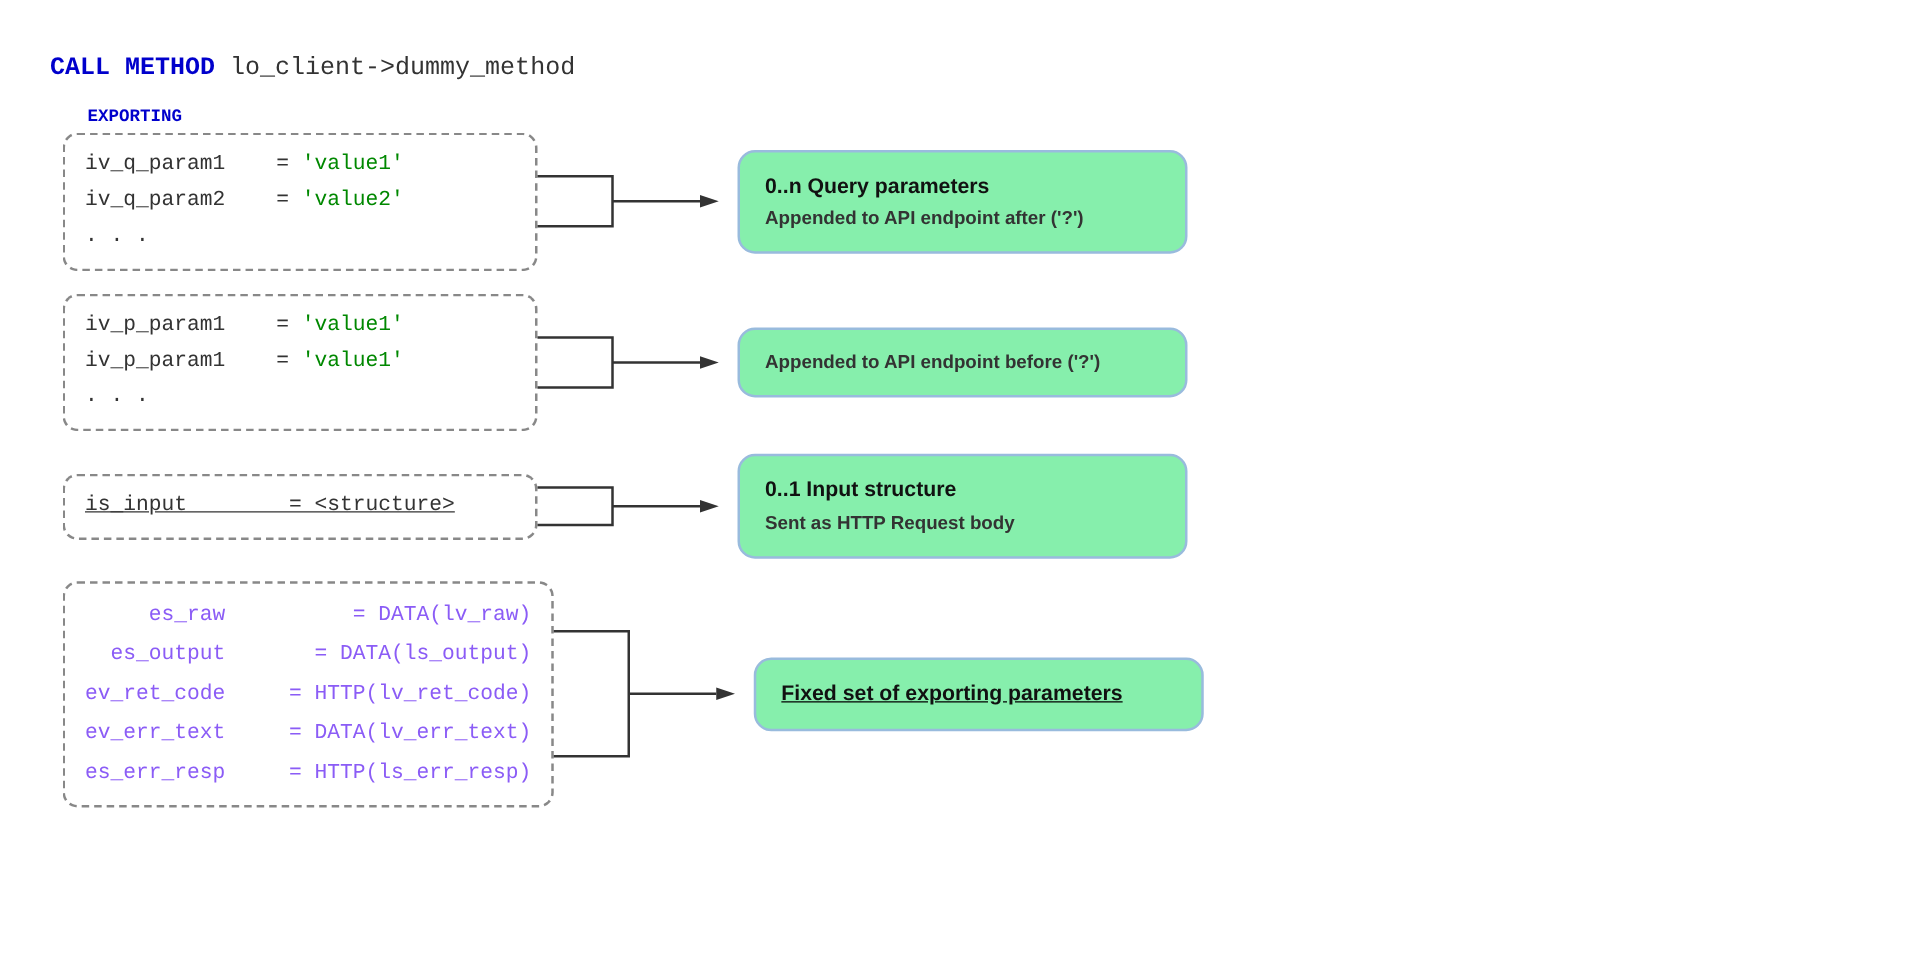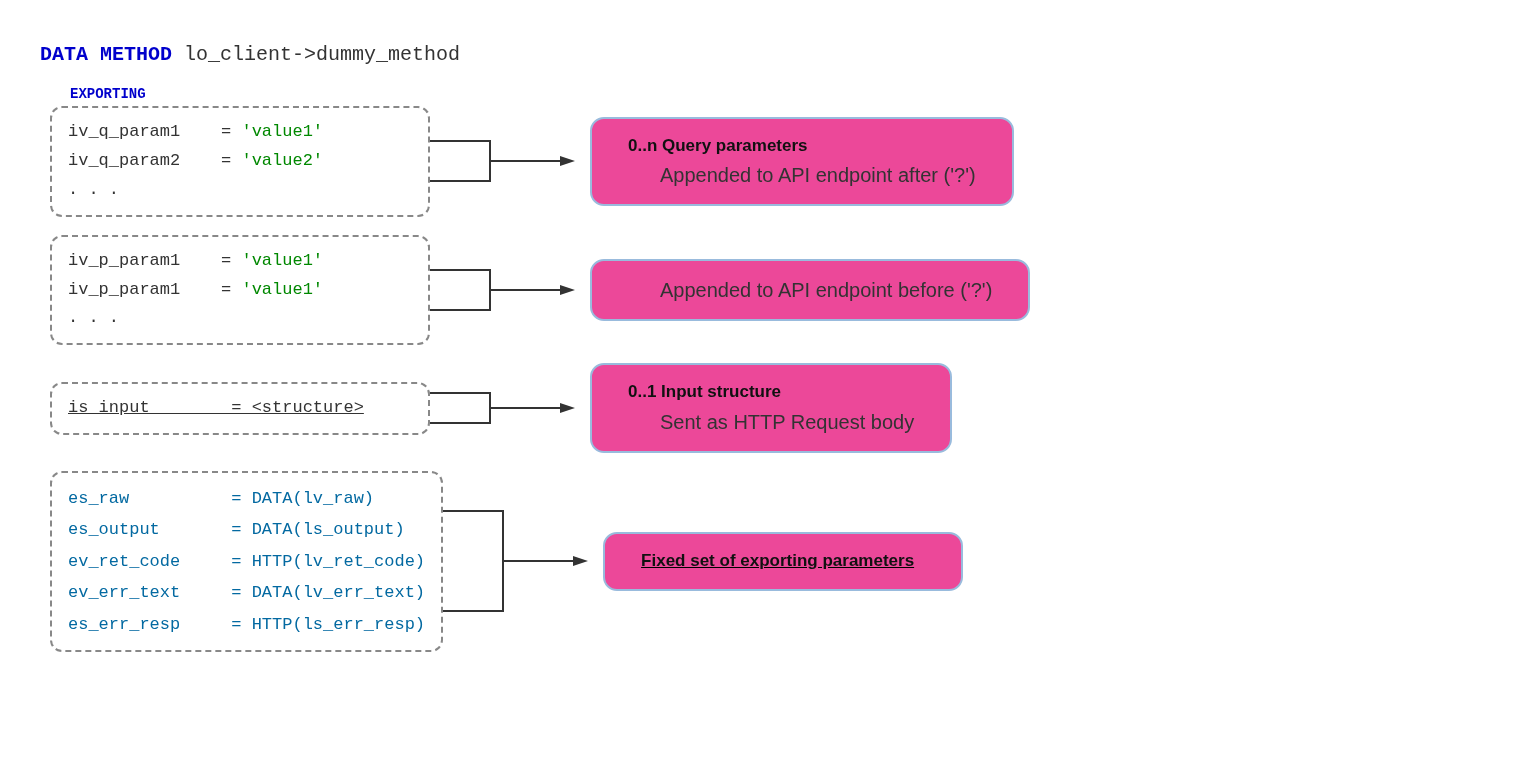--- a/index.html
+++ b/index.html
@@ -57,72 +57,72 @@
     .connector {
       flex-shrink: 0;
       width: 160px;
       height: 100%;
       display: flex;
       align-items: center;
       justify-content: center;
     }
     
     .annotation-box {
-      background: #ec4899;
+      background: #86efac;
       border: 2px solid #99bbdd;
       border-radius: 14px;
-      padding: 14px 36px;
+      padding: 14px 20px;
       min-width: 360px;
       max-width: 460px;
       font-family: Arial, Helvetica, sans-serif;
       font-size: 16px;
       line-height: 1.5;
     }
     .annotation-box .ann-title {
       font-weight: bold;
       font-size: 17px;
       color: #111;
       display: block;
       margin-bottom: 2px;
     }
     .annotation-box .ann-body {
-      font-weight: normal;
+      font-weight: bold;
       color: #333;
-      font-size: 20px;
-      margin-left: 32px;
+      font-size: 15px;
     }
     
     .connector-svg {
       overflow: visible;
     }
     
     .importing-row {
       display: flex;
       align-items: center;
       margin-left: 10px;
     }
     .importing-dashed-box {
       border: 2px dashed #888;
       border-radius: 12px;
       padding: 10px 16px;
       min-width: 380px;
       max-width: 420px;
       font-size: 17px;
       line-height: 1.85;
-      color: #0369a1;
+      color: #8b5cf6;
       background: #fff;
+      text-align: right;
     }
   </style>
 </head>
 <body>
 
 <div class="main-container">
 
   <div class="call-line">
-    <span class="kw-blue">DATA</span>
+    <span class="kw-blue">CALL</span>
     <span class="kw-blue"> METHOD</span>
     <span class="kw-normal"> lo_client-&gt;dummy_method</span>
   </div>
 
   <div class="section-keyword">EXPORTING</div>
 
   <div class="param-row">
     <div class="dashed-box">
       <span class="kw-normal">iv_q_param1&nbsp;&nbsp;&nbsp;&nbsp;= </span><span class="green">'value1'</span><br>
       <span class="kw-normal">iv_q_param2&nbsp;&nbsp;&nbsp;&nbsp;= </span><span class="green">'value2'</span><br>

